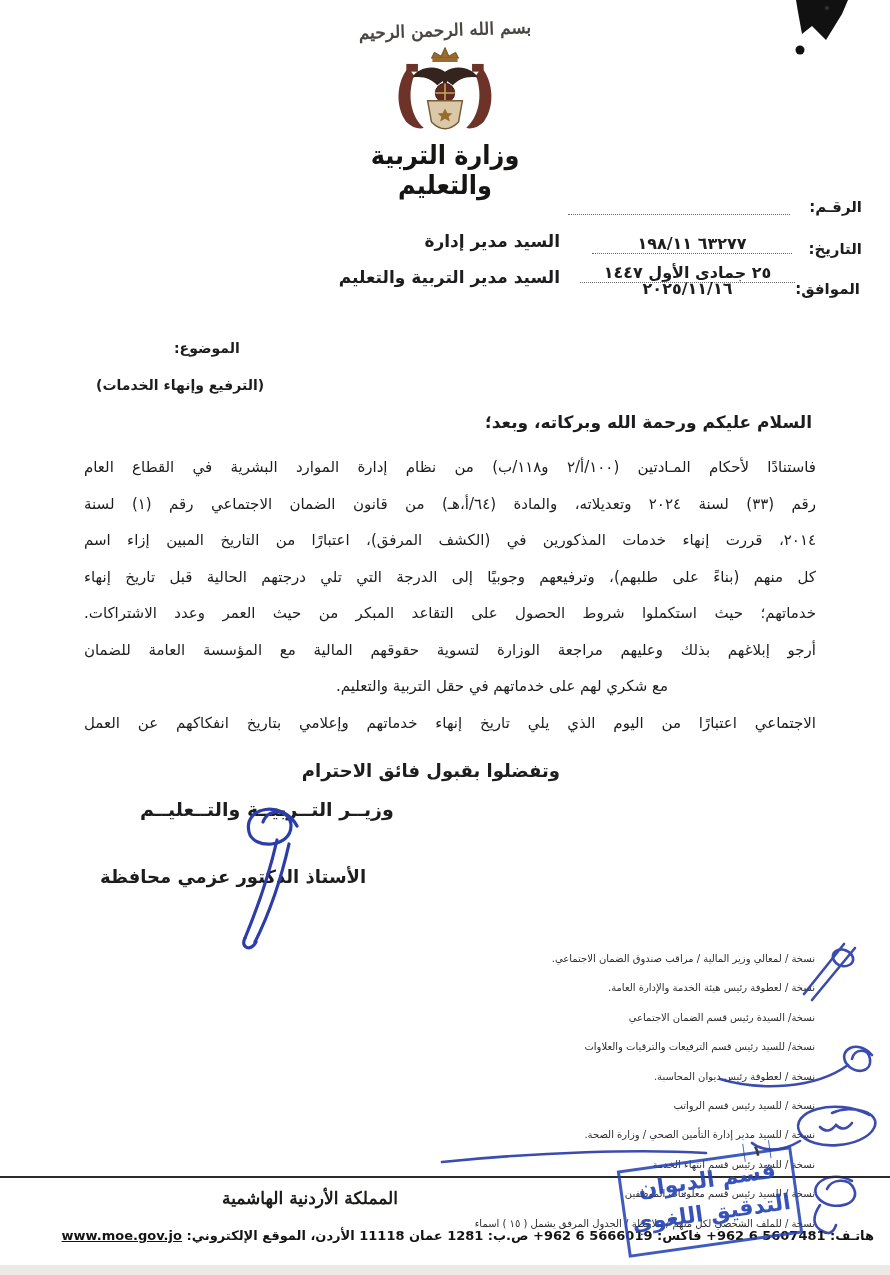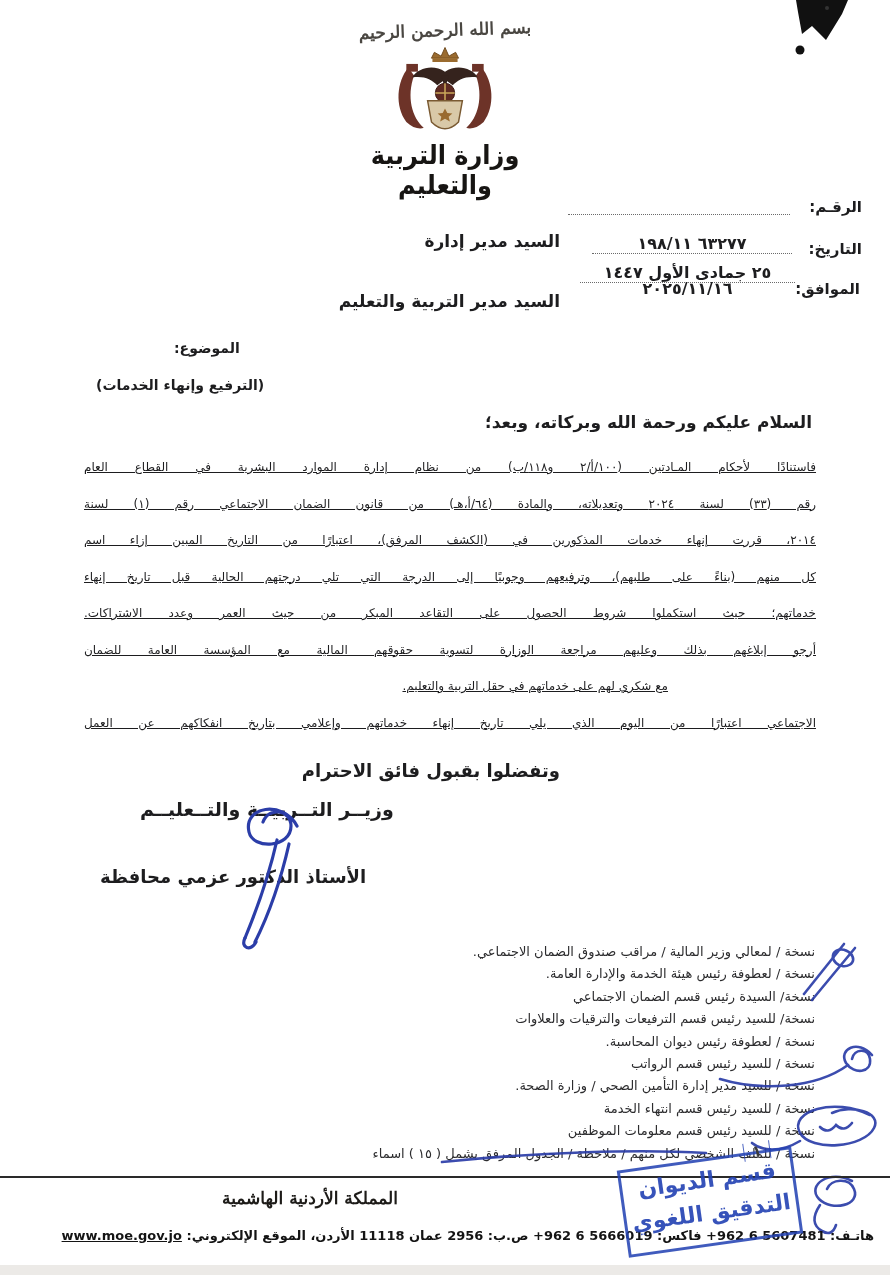--- a/index.html
+++ b/index.html
@@ -25,29 +25,29 @@
   .f-label{font-size:15px;font-weight:bold;white-space:nowrap;}
   .dotline{border-bottom:1.5px dotted #6b6b6b;}
   .f-value{font-size:16px;font-weight:bold;text-align:center;white-space:nowrap;}
 
   .addressee{font-size:17px;font-weight:bold;white-space:nowrap;text-align:center;}
 
   .subject-label,.subject-value{font-size:14px;font-weight:bold;white-space:nowrap;}
   .salutation{font-size:17px;font-weight:bold;white-space:nowrap;}
 
   .body-block{position:absolute;top:449px;left:84px;width:732px;direction:rtl;}
-  .body-line{font-size:12px;line-height:36.5px;height:36.5px;text-align:justify;text-align-last:justify;white-space:nowrap;text-justify:inter-word;text-decoration:underline;}
+  .body-line{font-size:15px;line-height:36.5px;height:36.5px;text-align:justify;text-align-last:justify;white-space:nowrap;text-justify:inter-word;}
   .body-line.lastline{text-align:right;text-align-last:right;padding-right:148px;}
 
   .valediction{font-size:18px;font-weight:bold;white-space:nowrap;}
   .minister-title{font-size:19px;font-weight:bold;white-space:nowrap;}
   .minister-name{font-size:18px;font-weight:bold;white-space:nowrap;}
 
   .cc-block{position:absolute;top:941px;right:75px;width:480px;text-align:right;direction:rtl;}
-  .cc-line{font-size:13px;line-height:22.4px;white-space:nowrap;color:#2c2c2e;}
+  .cc-line{font-size:10px;line-height:22.4px;white-space:nowrap;color:#2c2c2e;margin-top:7px;}
 
   .footer-rule{position:absolute;top:1176px;left:0;width:890px;height:2px;background:#2a2a2a;}
   .kingdom{position:absolute;top:1188px;left:210px;width:200px;text-align:center;font-family:"DejaVu Serif",serif;font-size:17px;font-weight:bold;color:#1d1b18;}
   .contact{position:absolute;top:1228px;right:16px;width:860px;direction:rtl;text-align:right;font-size:13px;font-weight:bold;white-space:nowrap;color:#141414;}
   .contact .num{direction:ltr;unicode-bidi:embed;}
   .website{text-decoration:underline;margin-left:20px;}
 
   .stamp{
     position:absolute;left:622px;top:1158px;width:170px;height:82px;
     border:3.5px solid rgba(38,68,180,0.88);
@@ -101,21 +101,21 @@
   <div class="abs dotline" style="right:100px;top:214px;width:222px;"></div>
 
   <div class="abs f-label" style="right:28px;top:240px;">التاريخ:</div>
   <div class="abs f-value dotline" style="right:98px;top:234px;width:200px;direction:ltr;">٦٣٢٧٧ ١٩٨/١١</div>
 
   <div class="abs f-label" style="right:30px;top:280px;">الموافق:</div>
   <div class="abs f-value dotline" style="right:95px;top:263px;width:215px;">٢٥ جمادى الأول ١٤٤٧</div>
   <div class="abs f-value" style="right:95px;top:279px;width:215px;">٢٠٢٥/١١/١٦</div>
 
   <div class="abs addressee" style="right:330px;top:231px;">السيد مدير إدارة</div>
-  <div class="abs addressee" style="right:330px;top:267px;margin-top:24px;">السيد مدير التربية والتعليم</div>
+  <div class="abs addressee" style="right:330px;top:267px;">السيد مدير التربية والتعليم</div>
 
   <div class="abs subject-label" style="left:174px;top:340px;">الموضوع:</div>
   <div class="abs subject-value" style="left:96px;top:377px;">(الترفيع وإنهاء الخدمات)</div>
 
   <div class="abs salutation" style="right:78px;top:412px;">السلام عليكم ورحمة الله وبركاته، وبعد؛</div>
 
   <div class="body-block">
     <div class="body-line">فاستنادًا لأحكام المـادتين (١٠٠/أ/٢ و١١٨/ب) من نظام إدارة الموارد البشرية في القطاع العام</div>
     <div class="body-line">رقم (٣٣) لسنة ٢٠٢٤ وتعديلاته، والمادة (٦٤/أ،هـ) من قانون الضمان الاجتماعي رقم (١) لسنة</div>
     <div class="body-line">٢٠١٤، قررت إنهاء خدمات المذكورين في (الكشف المرفق)، اعتبارًا من التاريخ المبين إزاء اسم</div>
@@ -169,21 +169,21 @@
   </svg>
 
   <div class="footer-rule"></div>
   <div class="kingdom">المملكة الأردنية الهاشمية</div>
 
   <div class="contact">
     <span>هاتـف:</span>
     <span class="num">+962 6 5607481</span>
     <span>فاكس:</span>
     <span class="num">+962 6 5666019</span>
-    <span>ص.ب: 2956 عمان 11118 الأردن، الموقع الإلكتروني:</span>
+    <span>ص.ب: 1281 عمان 11118 الأردن، الموقع الإلكتروني:</span>
     <span class="website num">www.moe.gov.jo</span>
   </div>
 
   <div class="stamp">
     <div class="stamp-mark">١</div>
     <div class="stamp-l1">قسم الديوان</div>
     <div class="stamp-l2">التدقيق اللغوي</div>
   </div>
 
   <div class="bottom-strip"></div>

